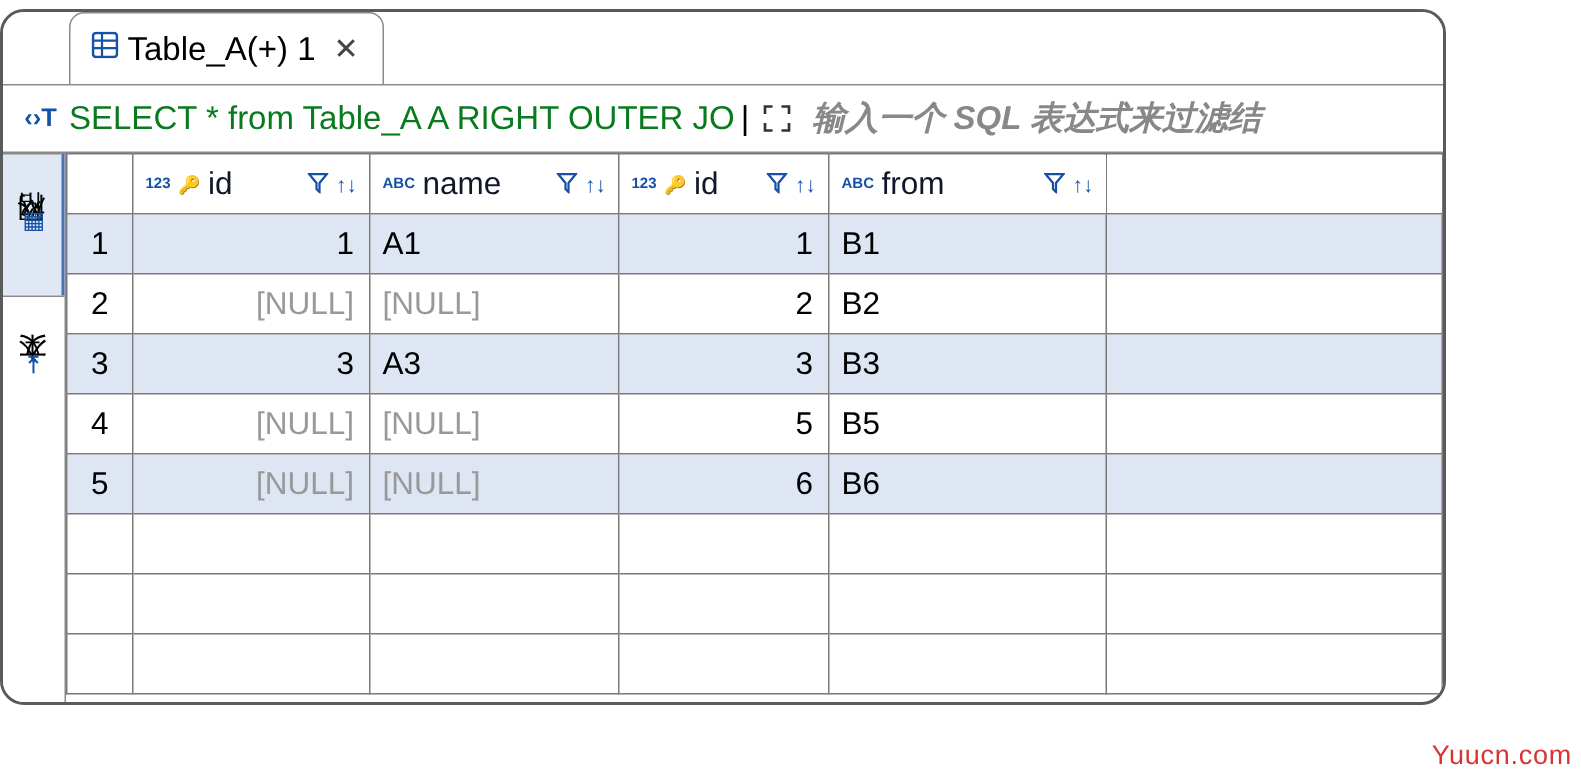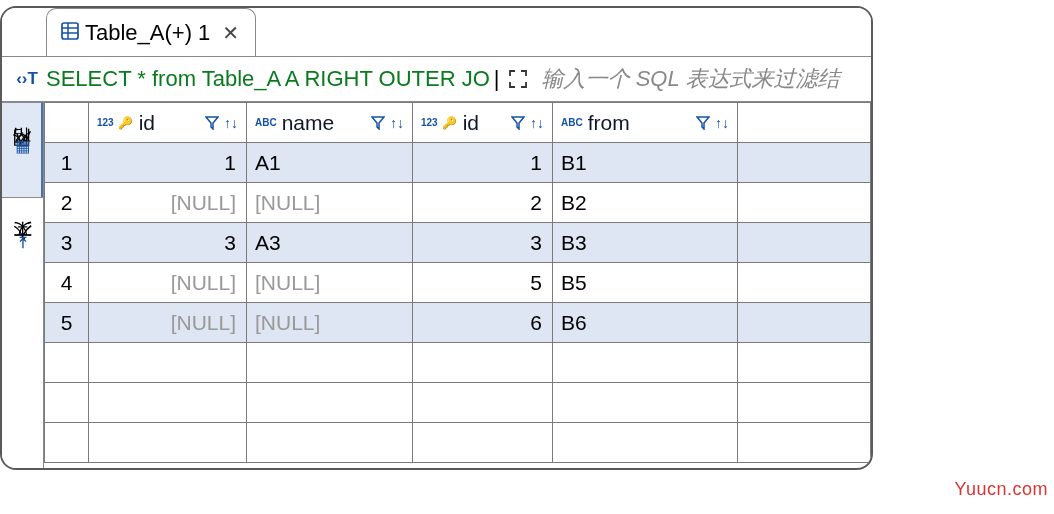--- a/index.html
+++ b/index.html
@@ -7,21 +7,21 @@
       font-family: -apple-system, BlinkMacSystemFont, "Segoe UI", Arial, sans-serif;
       background: #fff;
       width: 1054px;
       height: 514px;
       overflow: hidden;
       font-size: 21px;
     }
     .container {
       border: 2px solid #5a5a5a;
       border-radius: 16px;
-      width: 873px;
+      width: 964px;
       height: 464px;
       margin: 6px 0 0 0;
       overflow: hidden;
       position: relative;
       background: #fff;
     }
     
     .tab-bar {
       display: flex;
       padding-left: 44px;
@@ -64,20 +64,21 @@
       text-align: right;
     }
     .sql-input {
       flex: 1;
       border: none;
       outline: none;
       font-size: 22px;
       font-style: italic;
       color: #888;
       padding-left: 6px;
+      font-weight: bold;
     }
     .sql-input::placeholder { color: #888; font-style: italic; }
     .expand-icon-wrap { display:flex; align-items:center; justify-content:center; width:28px; height:28px; color:#333; }
     .sql-prefix-icon { display:flex; align-items:center; justify-content:center; width:30px; color:#1552a7; font-weight:600; font-size:17px; }
     
     .main { display: flex; height: calc(100% - 94px); }
     
     .side-tabs {
       width: 42px;
       border-right: 1px solid #8a8a8a;
@@ -123,21 +124,21 @@
     .type-badge { color:#1552a7; font-weight:600; font-size:10px; }
     .col-name { color:#0f172a; flex:1; }
     .filter-icon { color:#1552a7; }
     .sort-icon { color:#1552a7; font-size:14px; }
     tr.alt td { background: #dde6f2; }
     .num-cell { text-align: right; padding-right: 10px; }
     .null-cell { color: #999; }
     .col0{width:44px;} .col1{width:158px;} .col2{width:166px;} .col3{width:140px;} .col4{width:185px;} .col5{width:auto;}
     .watermark {
       position: absolute;
-      bottom: 14px;
+      bottom: 0;
       right: 6px;
       color: #d93333;
       font-size: 18px;
       letter-spacing: 0.5px;
     }
   </style>
 </head>
 <body>
 
 <div class="container">

